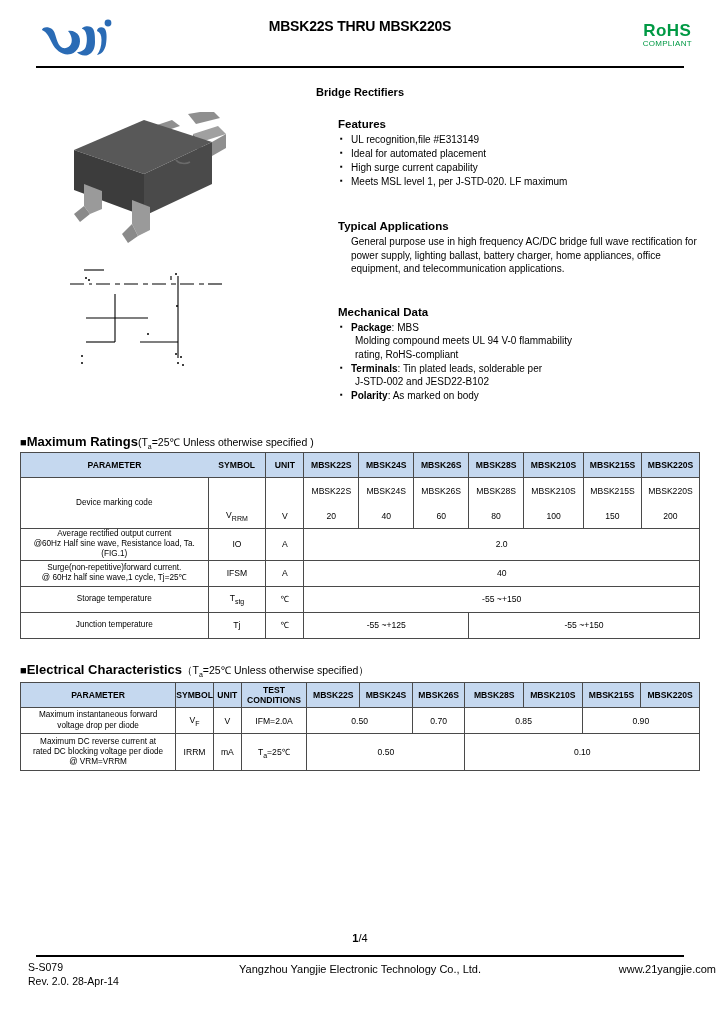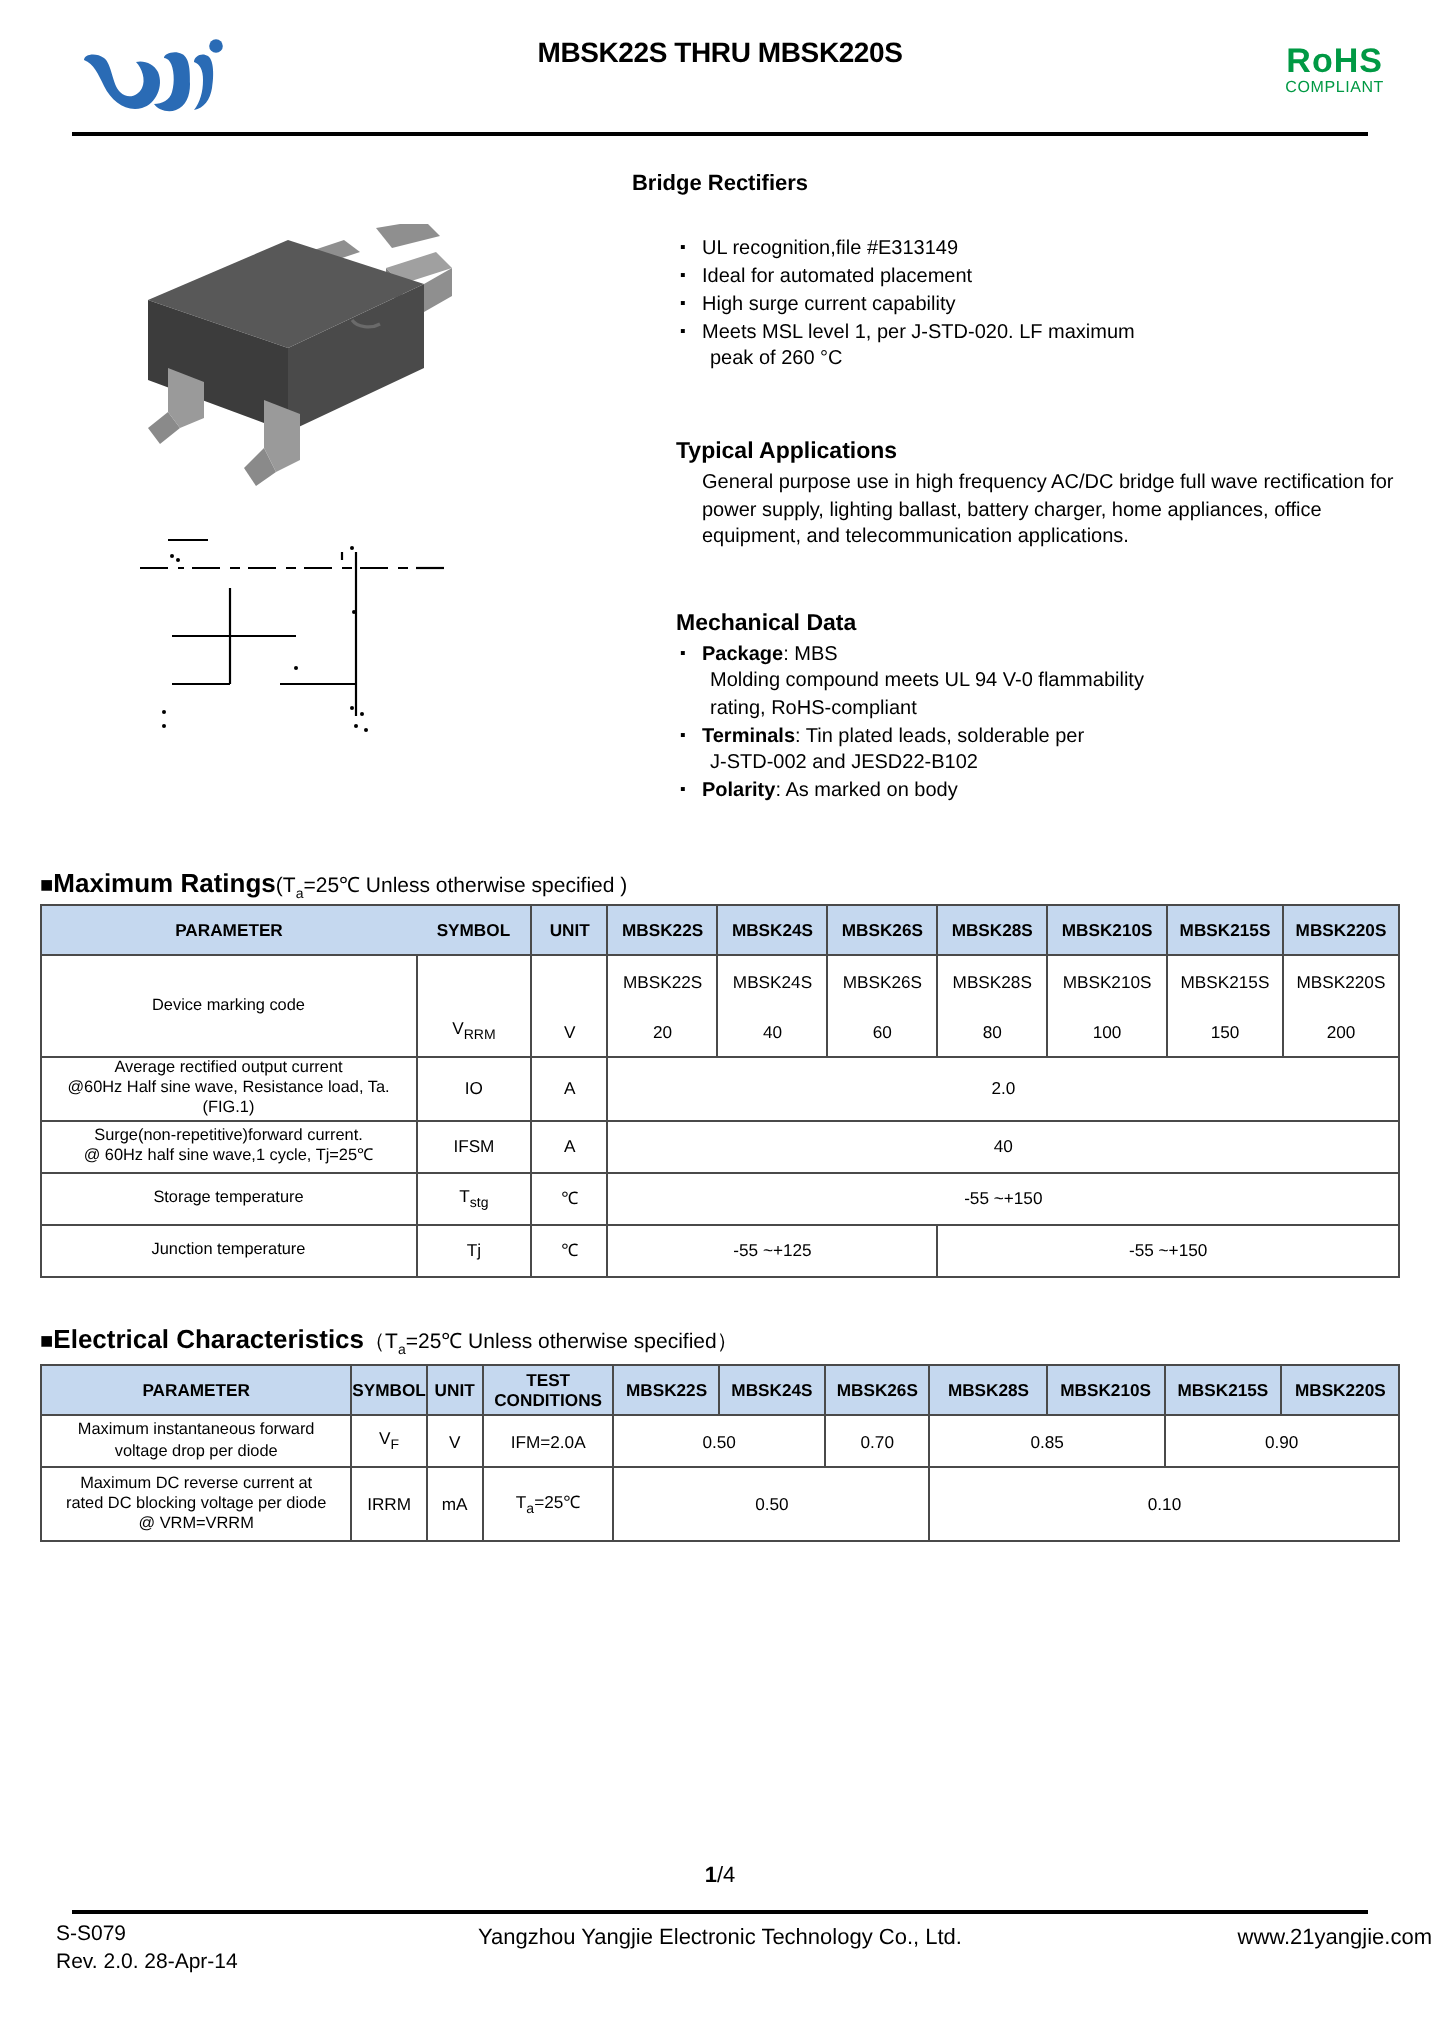--- a/index.html
+++ b/index.html
@@ -211,27 +211,27 @@
         <circle cx="16" cy="16" r="1"></circle>
           <circle cx="19" cy="18" r="1"></circle>
         <circle cx="106" cy="12" r="1"></circle>
         <circle cx="78" cy="72" r="1"></circle>
         <circle cx="107" cy="44" r="1"></circle>
       </g>
     </svg>
   </div>
 
   <div class="block" id="features-block">
+    <h3>Features</h3>
     <ul>
       <li>UL recognition,file #E313149</li>
       <li>Ideal for automated placement</li>
       <li>High surge current capability</li>
       <li>
         <span>Meets MSL level 1, per J-STD-020. LF maximum</span>
-        <span class="cont">peak of 260 °C</span>
       </li>
     </ul>
   </div>
 
   <div class="block" id="apps-block">
     <h3>Typical Applications</h3>
     <p>General purpose use in high frequency AC/DC bridge full wave rectification for power supply, lighting ballast, battery charger, home appliances, office equipment, and telecommunication applications.</p>
   </div>
 
   <div class="block" id="mech-block">

